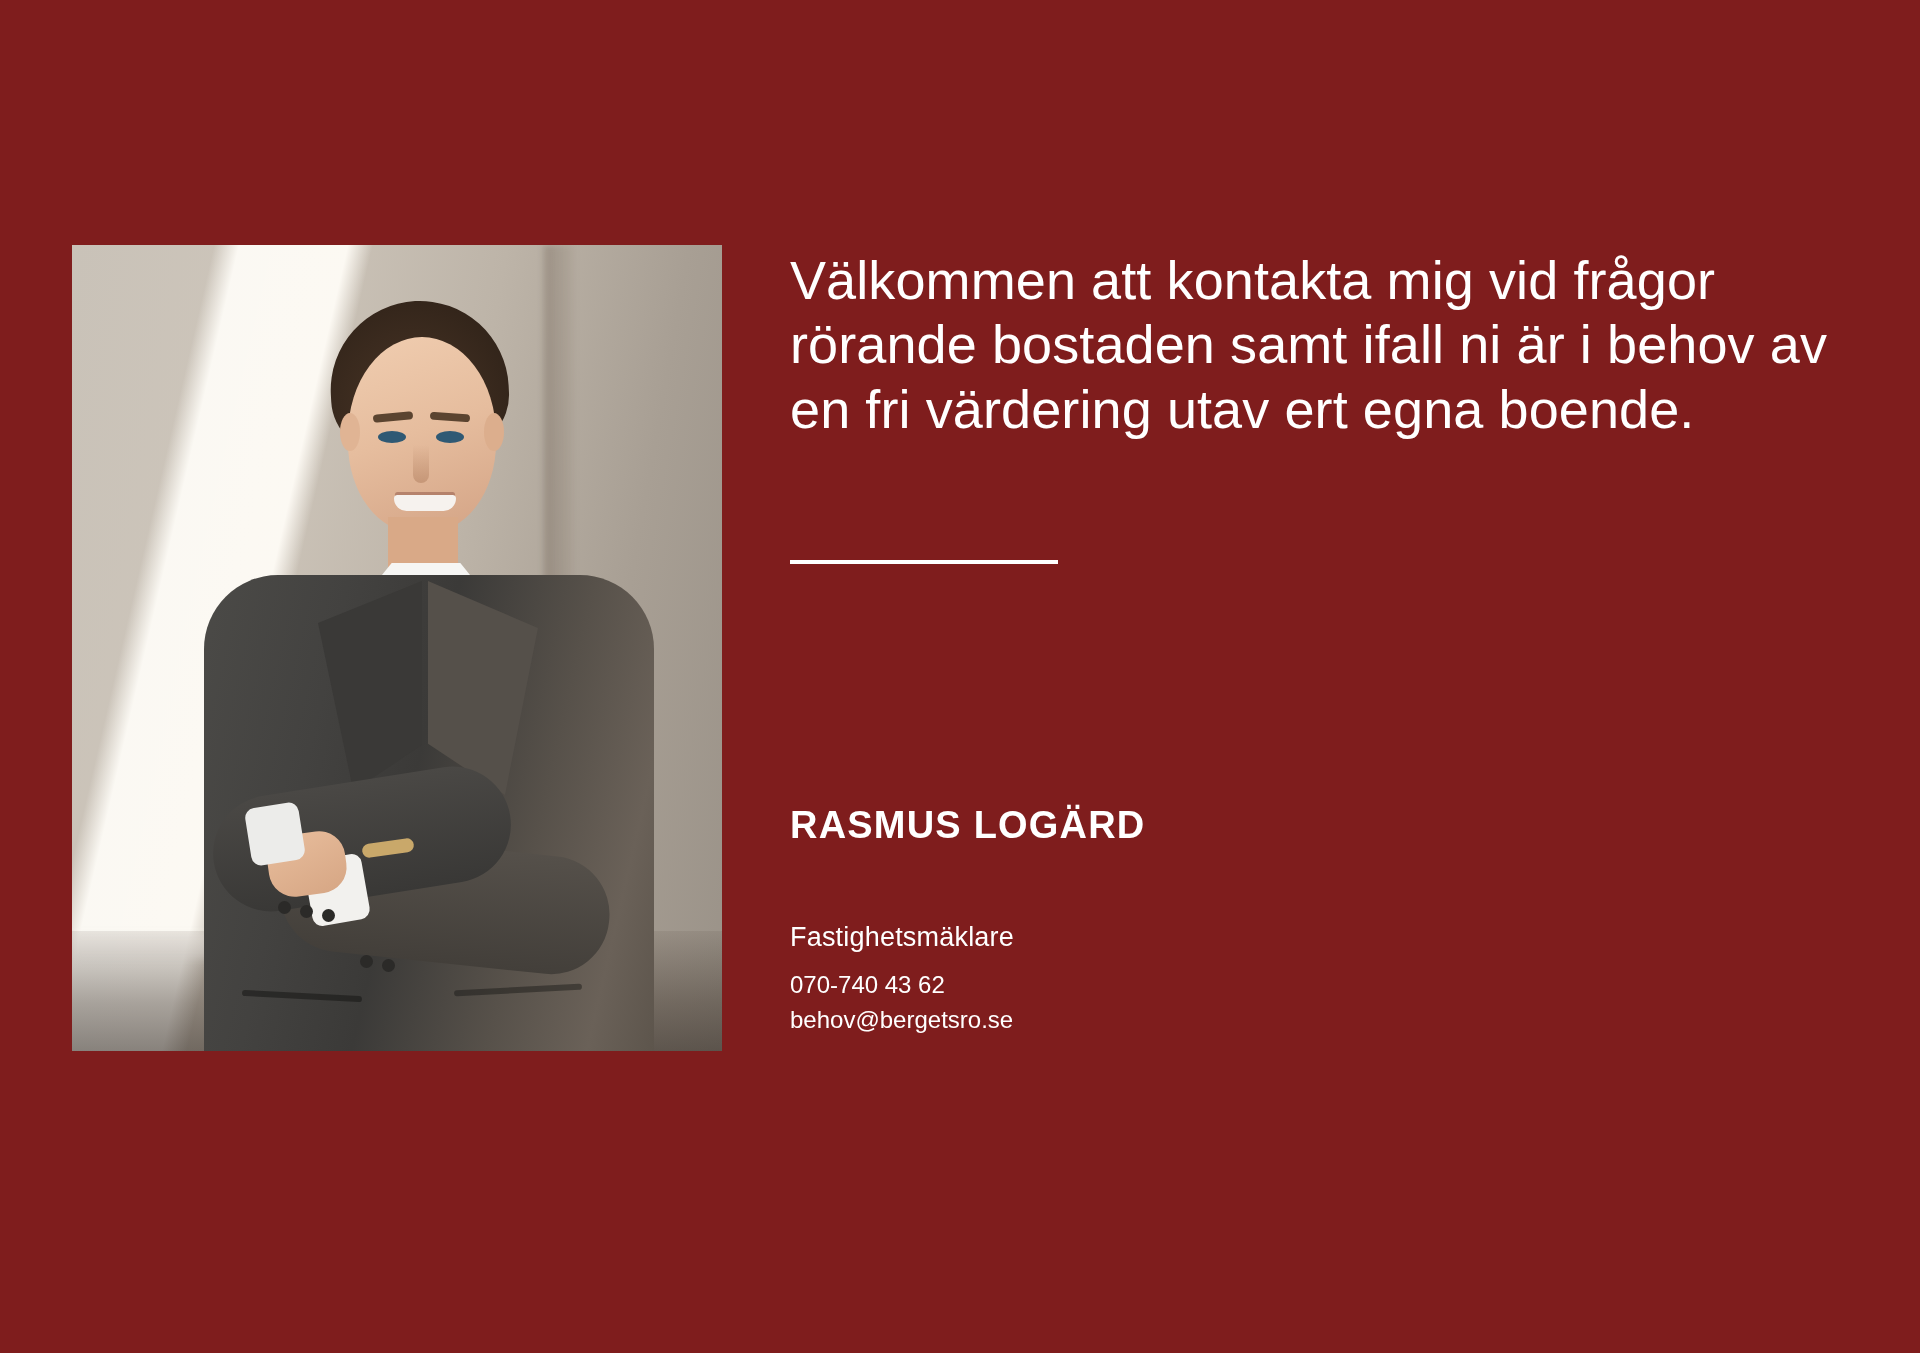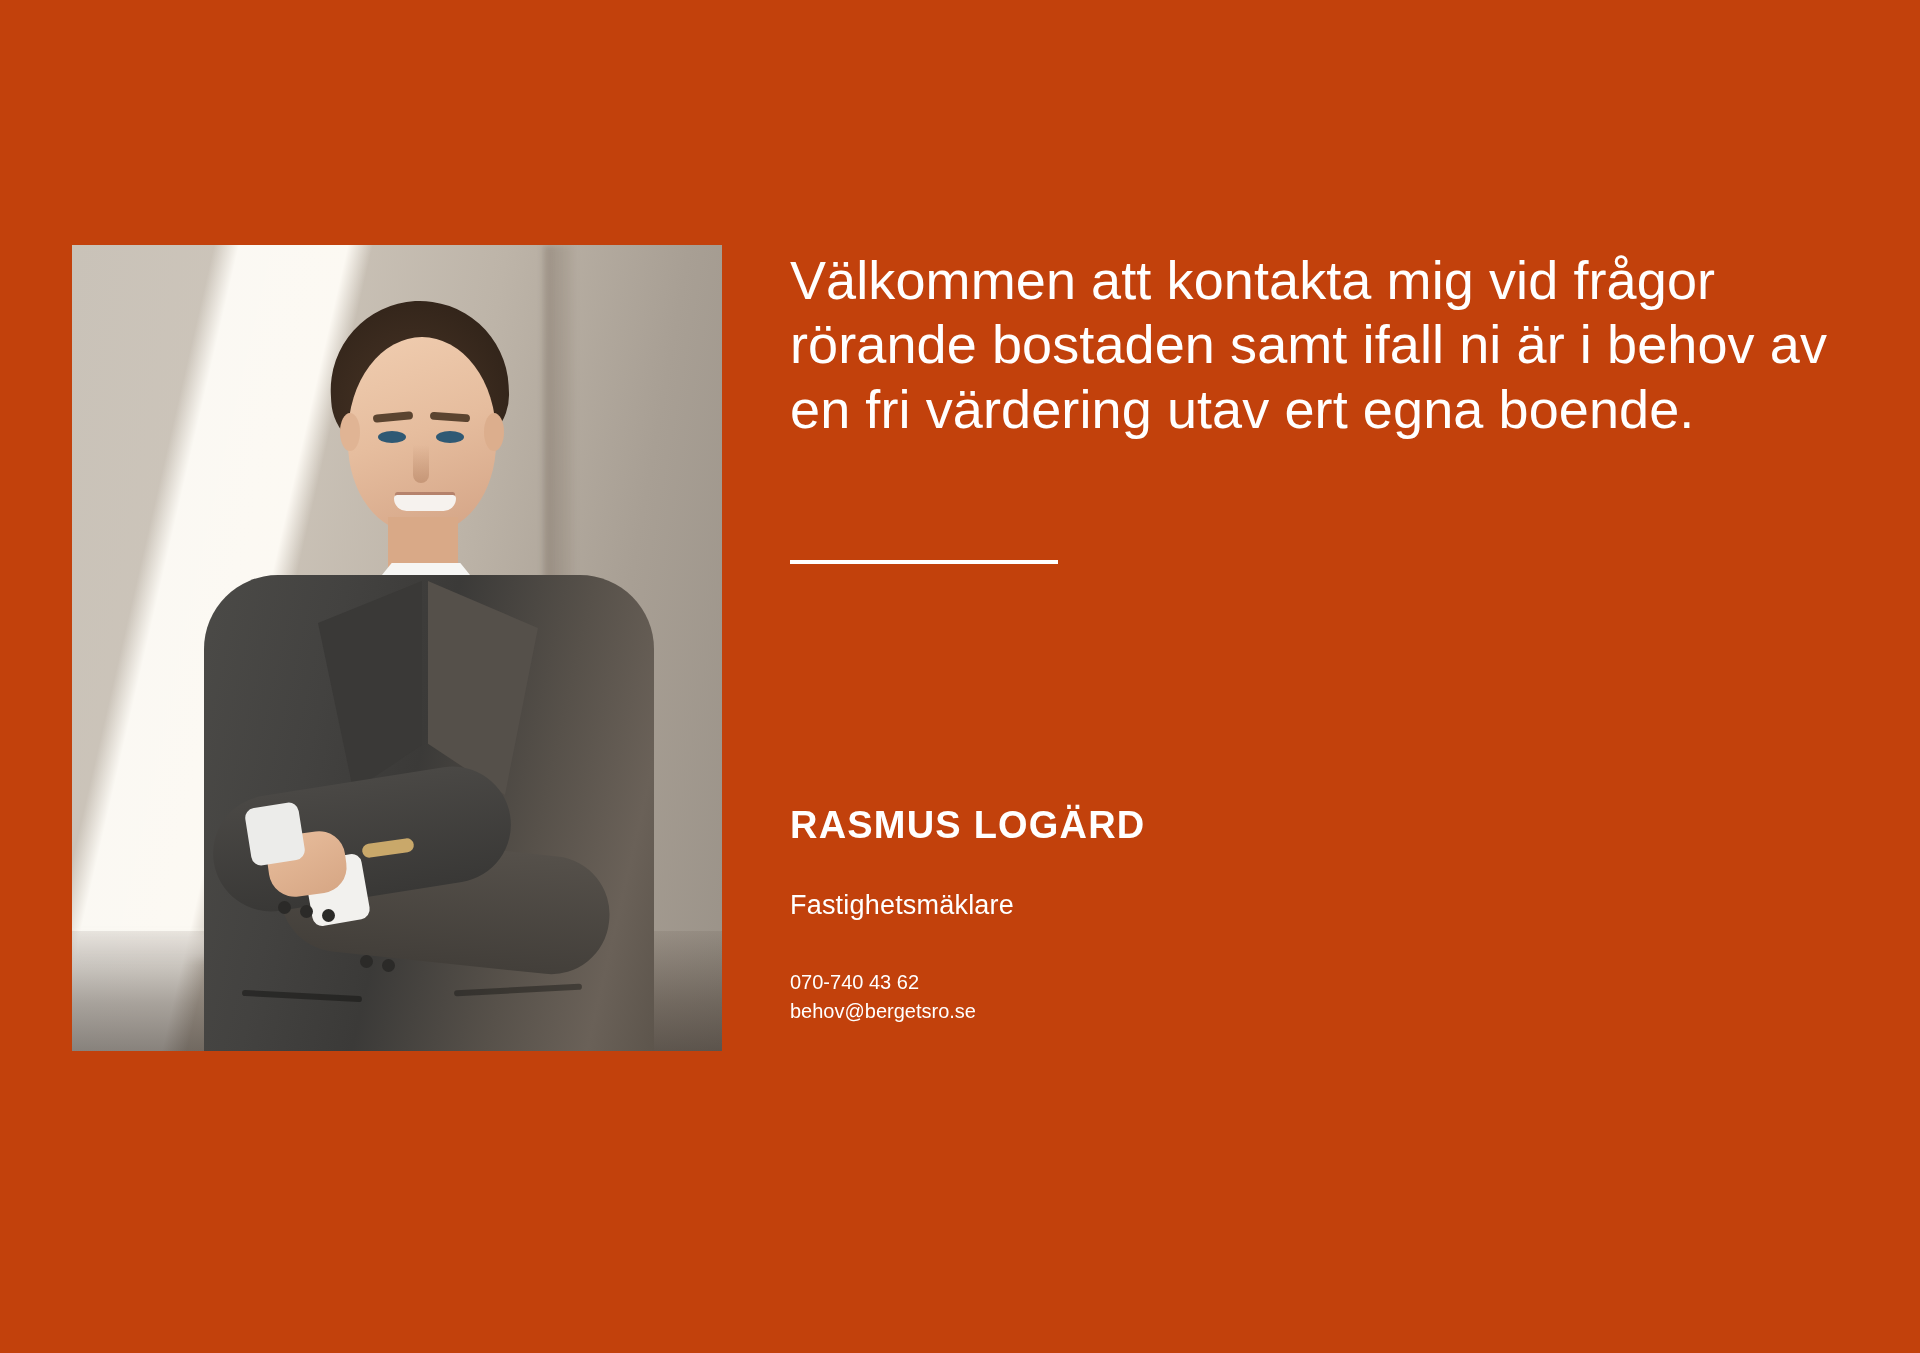--- a/index.html
+++ b/index.html
@@ -12,21 +12,21 @@
     height: 1353px;
     overflow: hidden;
     font-family: "Liberation Sans", sans-serif;
     background: #9c4034;
   }
 
   .card {
     position: relative;
     width: 1920px;
     height: 1353px;
-    background: #c2410c;
+    background: #7f1d1d;
     overflow: hidden;
   }
 
   
   .portrait-frame {
     position: absolute;
     left: 72px;
     top: 245px;
     width: 650px;
     height: 806px;
@@ -197,34 +197,34 @@
     font-size: 38px;
     font-weight: 700;
     letter-spacing: 1.2px;
     line-height: 1;
     white-space: nowrap;
   }
 
   .person-role {
     position: absolute;
     left: 790px;
-    top: 892px;
+    top: 924px;
     color: #ffffff;
     font-size: 27px;
     font-weight: 400;
     letter-spacing: 0.2px;
     line-height: 1;
   }
 
   .contact {
     position: absolute;
     left: 790px;
     top: 968px;
     color: #ffffff;
-    font-size: 20px;
+    font-size: 24px;
     line-height: 1.45;
   }
   .contact div { white-space: nowrap; }
 
   
   .footer { position: absolute; left: 0; bottom: 0; width: 1920px; height: 200px; }
 </style>
 </head>
 <body>
 

